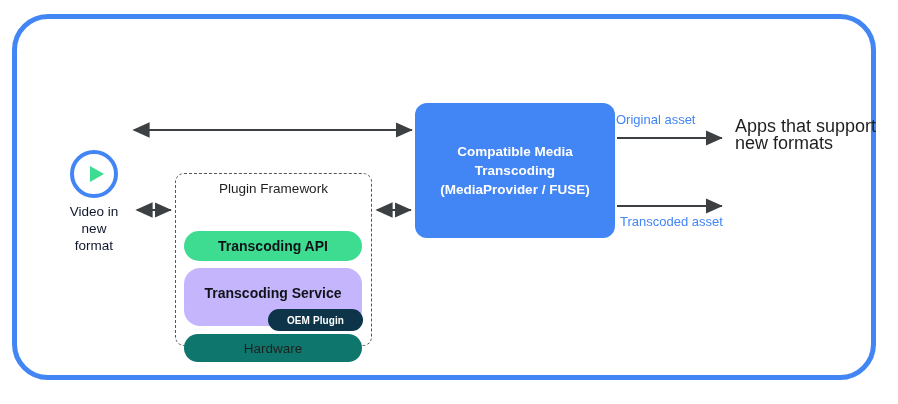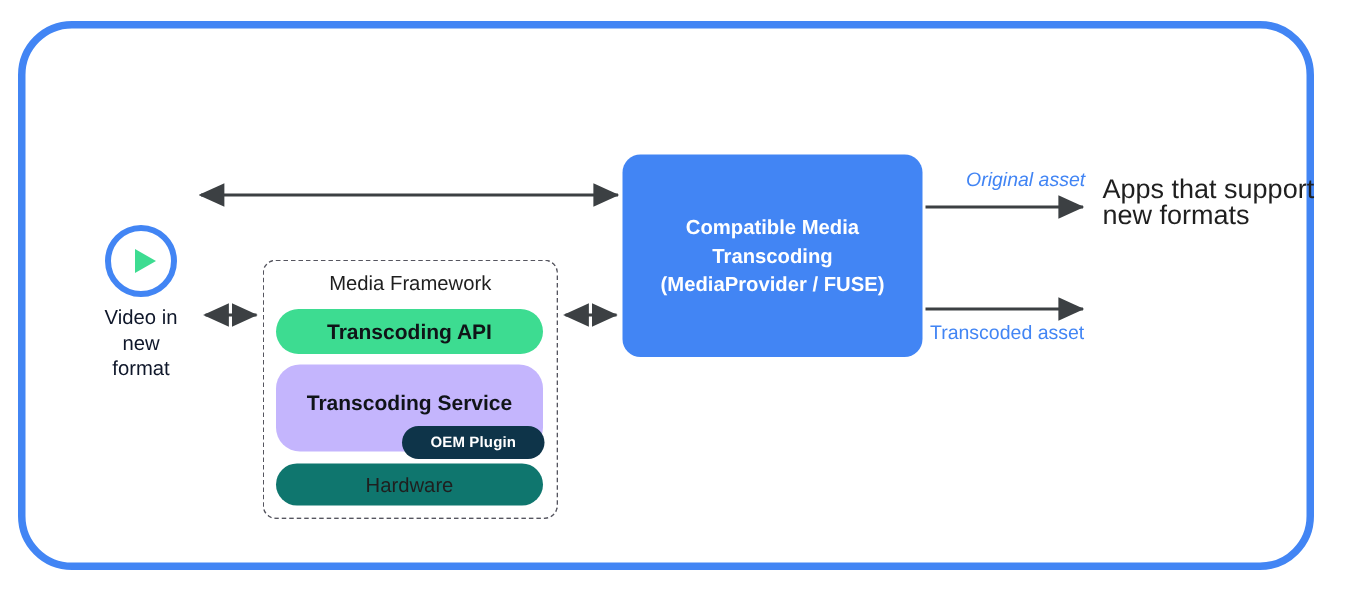--- a/index.html
+++ b/index.html
@@ -89,20 +89,21 @@
     color: #1f1f1f;
   }
 
   .pill {
     position: absolute;
     box-sizing: border-box;
     display: flex;
     align-items: center;
     justify-content: center;
     text-align: center;
+    margin-top: 25px;
   }
   .pill-api {
     left: 184px;
     top: 206px;
     width: 178px;
     height: 30px;
     background: #3ddc91;
     border-radius: 15px;
     font-size: 14px;
     font-weight: bold;
@@ -176,21 +177,21 @@
     pointer-events: none;
   }
 
   
   .asset-label {
     position: absolute;
     font-size: 13px;
     color: #4285f4;
     white-space: nowrap;
   }
-  .label-original { left: 644px; top: 112px; font-style: italic; }
+  .label-original { left: 616px; top: 112px; }
   .label-transcoded { left: 620px; top: 214px; }
 
   .apps-label {
     position: absolute;
     font-size: 18px;
     line-height: 17px;
     color: #1f1f1f;
     white-space: pre-line;
   }
   .apps-support { left: 735px; top: 118px; }
@@ -225,21 +226,21 @@
   </svg>
 
   <div class="video-icon">
     <div class="tri"></div>
   </div>
   <div class="video-caption">Video in
 new
 format</div>
 
   <div class="media-framework"></div>
-  <div class="mf-title">Media Framework</div>
+  <div class="mf-title">Plugin Framework</div>
 
   <div class="pill pill-api">Transcoding API</div>
 
   <div class="pill pill-service">
     <span class="pill-service-label">Transcoding Service</span>
   </div>
 
   <div class="pill badge-oem">OEM Plugin</div>
 
   <div class="pill pill-hardware">Hardware</div>

